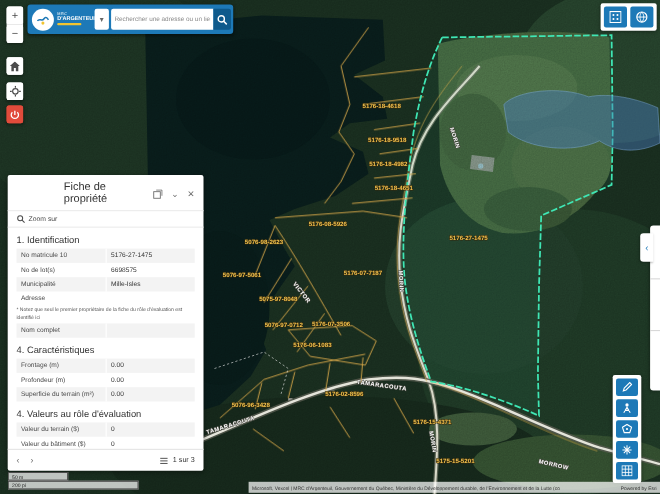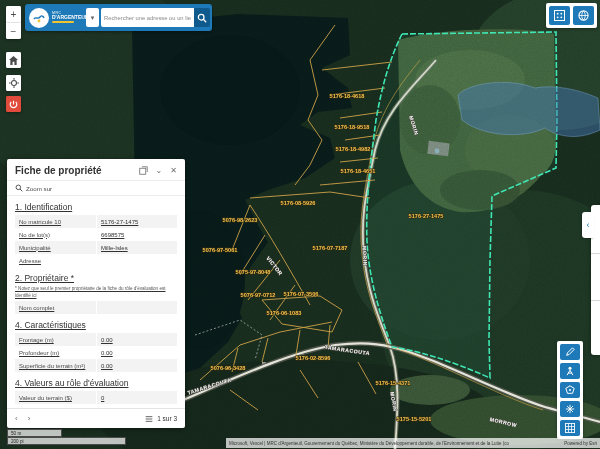--- a/index.html
+++ b/index.html
@@ -35,24 +35,24 @@
   
   .br-box{right:17px;top:341px;display:flex;flex-direction:column;gap:3px;padding:3px;}
   .br-box .blue-btn{width:20px;height:16px;}
   
   .edge-strip{position:absolute;right:0;top:205px;width:9px;height:150px;background:#fff;border-radius:3px 0 0 3px;box-shadow:-1px 1px 3px rgba(0,0,0,.3);}
   .edge-strip .div{position:absolute;left:0;width:100%;height:1px;background:#d8d8d8;}
   .edge-tab{position:absolute;right:6px;top:212px;width:12px;height:26px;background:#fff;border-radius:3px 0 0 3px;display:flex;align-items:center;justify-content:center;color:#1d79b7;font-size:9px;box-shadow:-1px 1px 2px rgba(0,0,0,.25);}
   
   .panel{position:absolute;left:7px;top:159px;width:178px;height:269px;background:#fff;border-radius:2px;box-shadow:0 1px 5px rgba(0,0,0,.4);display:flex;flex-direction:column;font-size:6px;color:#323232;}
   .panel-hd{display:flex;align-items:center;padding:6px 8px 4px 8px;}
-  .panel-title{font-size:10px;font-weight:bold;flex:1;}
+  .panel-title{font-size:10px;font-weight:normal;flex:1;margin-left:43px;}
   .panel-hd .ic{color:#6e6e6e;margin-left:8px;font-size:8px;display:flex;align-items:center;}
   .zoomrow{display:flex;align-items:center;gap:3px;padding:3px 8px;border-top:1px solid #ececec;border-bottom:1px solid #ececec;color:#4c4c4c;font-size:6.2px;}
-  .panel-body{flex:1;padding:0 8px;overflow:hidden;text-decoration:underline;}
+  .panel-body{flex:1;padding:0 8px;overflow:hidden;}
   .sec-h{font-size:8.5px;margin:6px 0 3px 0;color:#323232;}
   .rowt{display:flex;}
   .rowt.odd{background:#f3f3f3;}
   .rowt .lb{flex:0 0 50%;padding:3.5px 4px;box-sizing:border-box;color:#4a4a4a;}
   .rowt .vl{flex:1;padding:3.5px 4px;border-left:1px solid #fff;box-sizing:border-box;color:#323232;}
   .note{font-size:4.6px;color:#555;line-height:1.45;margin:1px 0 2px 0;}
   .panel-ft{border-top:1px solid #e4e4e4;height:19px;display:flex;align-items:center;padding:0 8px;}
   .pg-ar{color:#6e6e6e;font-size:8px;margin-right:10px;cursor:pointer;}
   .pg-right{margin-left:auto;display:flex;align-items:center;gap:4px;color:#323232;font-size:6.5px;}
   
@@ -324,21 +324,20 @@
         </div>
       <div class="rowt odd">
           <div class="lb">Municipalité</div>
           <div class="vl">Mille-Isles</div>
         </div>
       <div class="rowt">
           <div class="lb">Adresse</div>
           <div class="vl"></div>
         </div>
 
-      <div class="sec-h">2. Propriétaire *</div>
       <div class="note">* Notez que seul le premier propriétaire de la fiche du rôle d'évaluation est identifié ici</div>
       <div class="rowt odd">
           <div class="lb">Nom complet</div>
           <div class="vl"></div>
         </div>
 
       <div class="sec-h">4. Caractéristiques</div>
       <div class="rowt odd">
           <div class="lb">Frontage (m)</div>
           <div class="vl">0.00</div>

